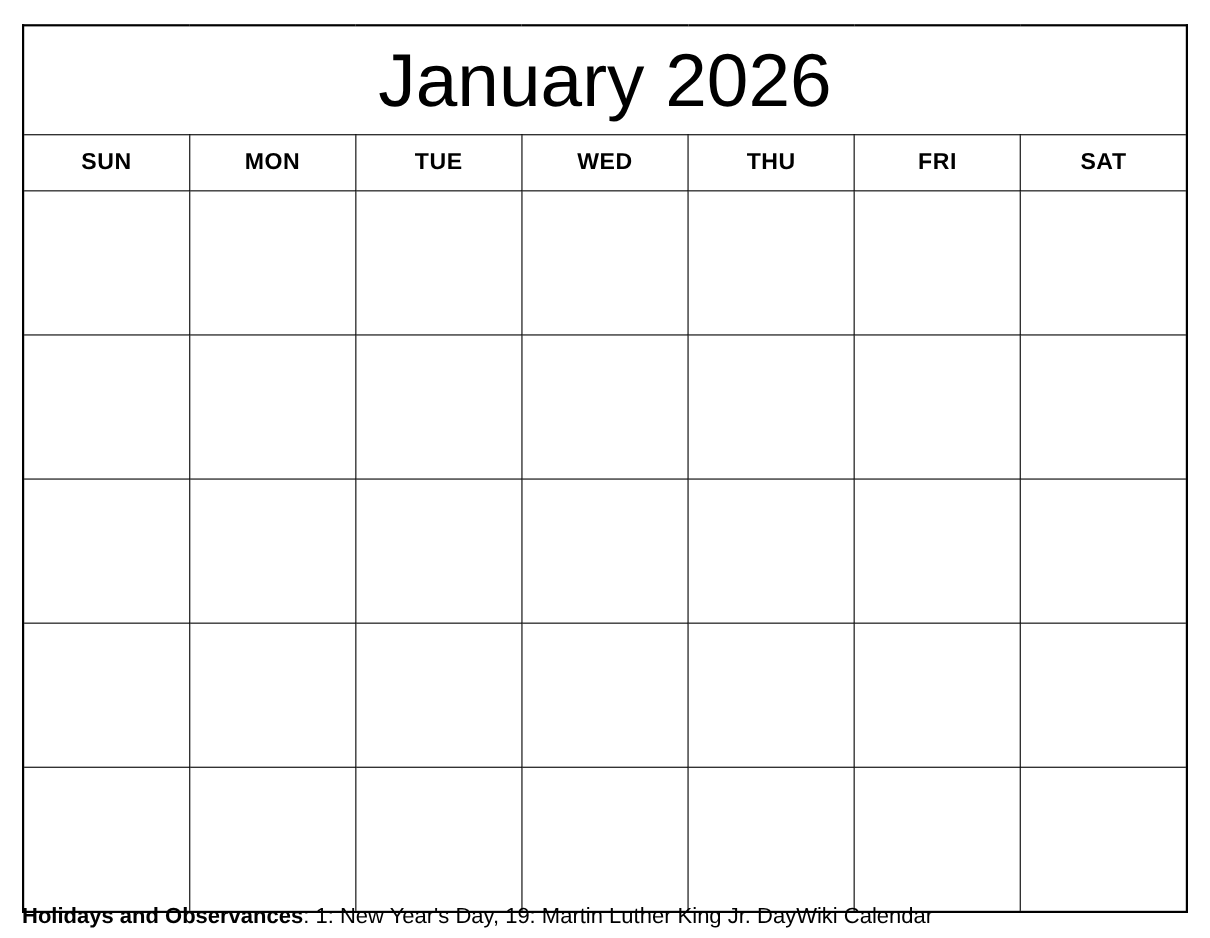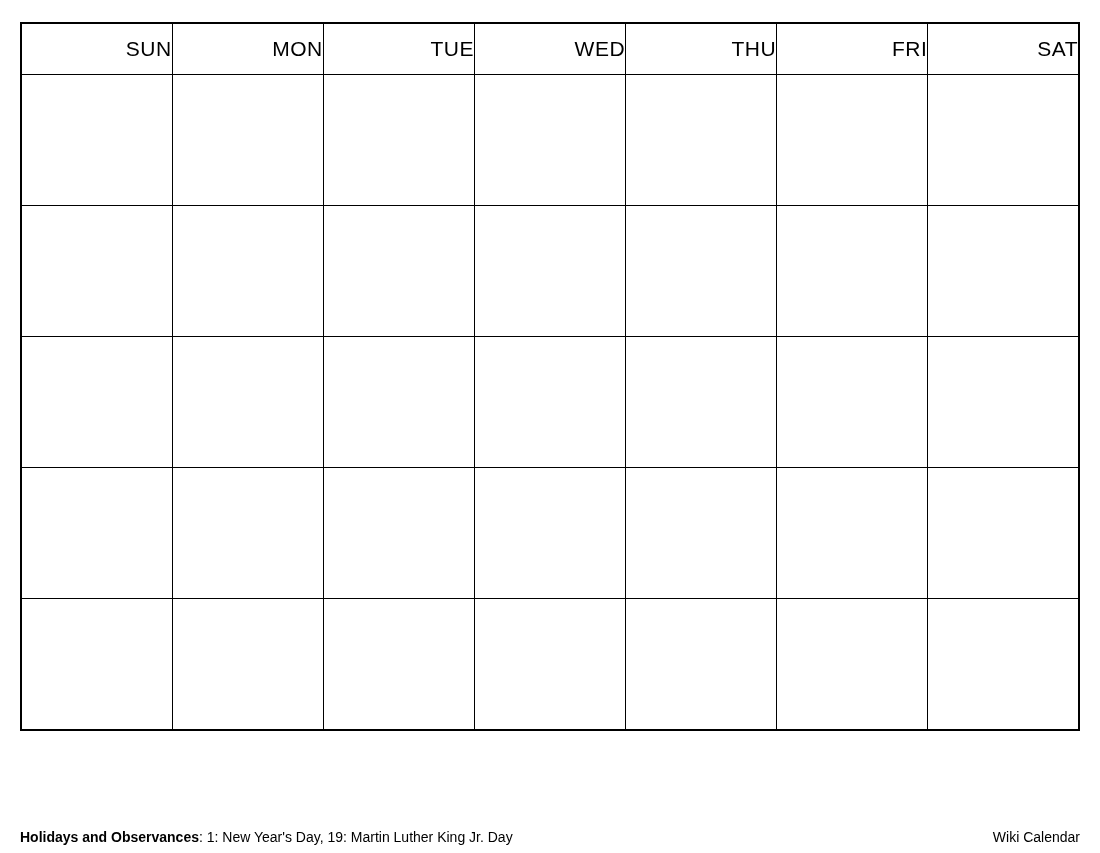--- a/index.html
+++ b/index.html
@@ -41,65 +41,70 @@
   }
   .title-text {
     font-size: 68px;
     font-weight: normal;
     letter-spacing: 0px;
     line-height: 1;
     font-family: "Liberation Sans", sans-serif;
   }
   .dow-cell {
     height: 50px;
-    text-align: right;
+    text-align: center;
     vertical-align: middle;
     font-size: 21px;
-    font-weight: normal;
+    font-weight: bold;
     letter-spacing: 0.5px;
   }
   .day-cell {
     height: 130px;
     vertical-align: top;
     position: relative;
   }
   .day-num {
     position: absolute;
     top: 4px;
     left: 6px;
     font-size: 17px;
   }
   .footer {
     position: absolute;
     left: 20px;
     right: 20px;
     bottom: 8px;
     display: flex;
-    justify-content: space-between;
+    justify-content: flex-start;
     align-items: baseline;
-    font-size: 14px;
+    font-size: 20px;
   }
   .footer-left {
     white-space: nowrap;
   }
   .footer-left b {
     font-weight: bold;
   }
   .footer-right {
     font-weight: normal;
     white-space: nowrap;
   }
 </style>
 </head>
 <body>
 
 <div class="page">
 
   <table class="calendar">
     <tbody>
+        <tr>
+      <td class="title-cell" colspan="7">
+        <span class="title-text">January 2026</span>
+      </td>
+    </tr>
     <tr>
       <th class="dow-cell">SUN</th>
       <th class="dow-cell">MON</th>
       <th class="dow-cell">TUE</th>
       <th class="dow-cell">WED</th>
       <th class="dow-cell">THU</th>
       <th class="dow-cell">FRI</th>
       <th class="dow-cell">SAT</th>
     </tr>
 

